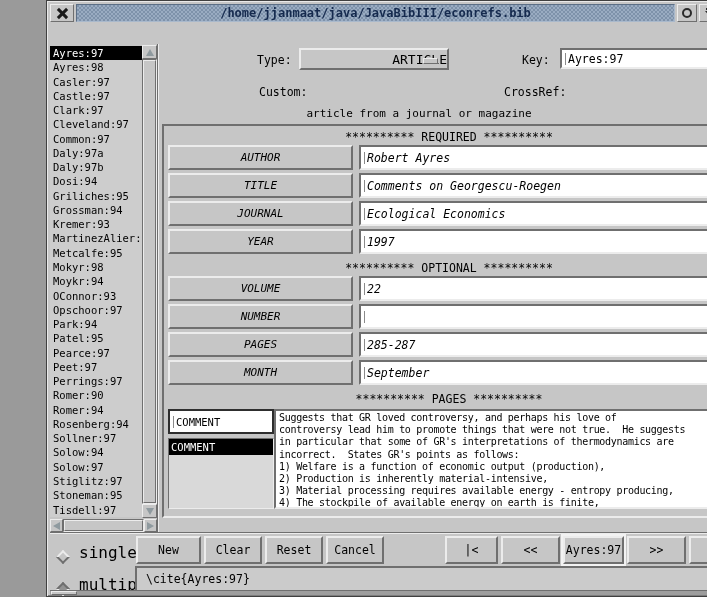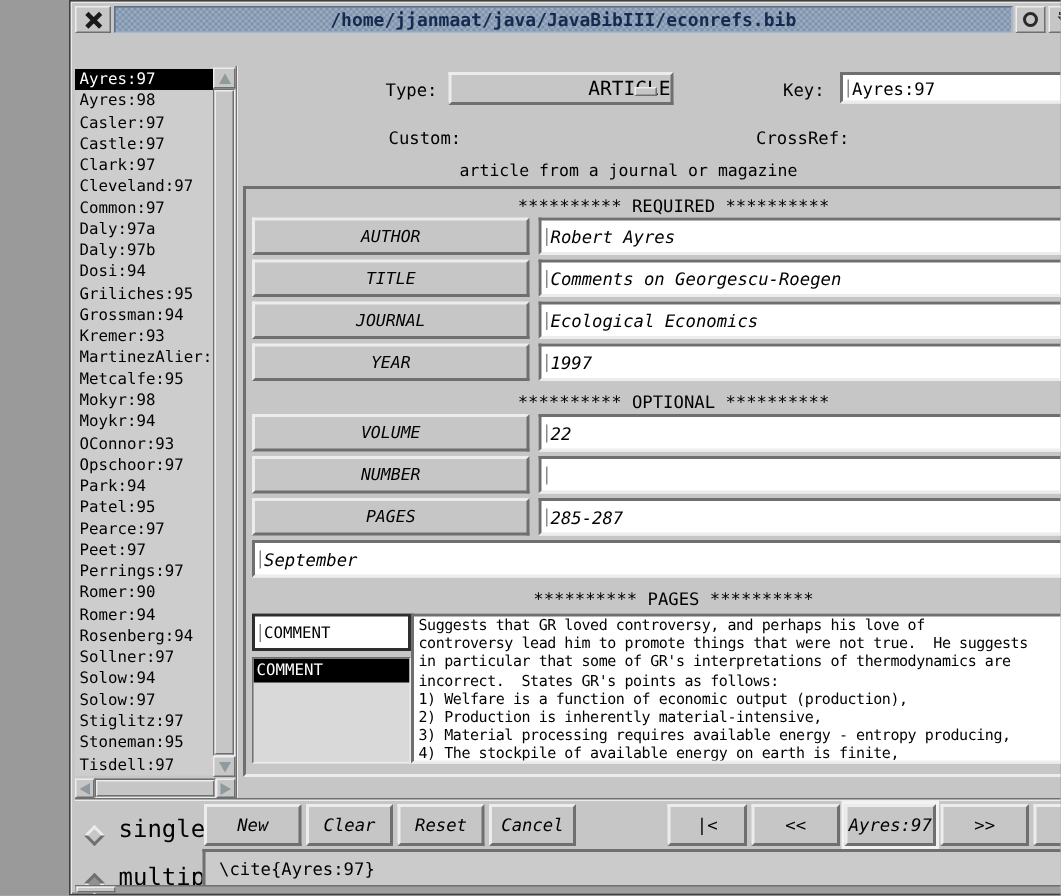--- a/index.html
+++ b/index.html
@@ -122,21 +122,21 @@
     box-shadow: inset 0 1px 0 #6f6f6f, inset 0 2px 0 #ececec; }
   .radio-row{ position:absolute; display:flex; align-items:flex-end; font-size:16px; }
   .radio-single{ left:8px; top:11px; }
   .radio-multiple{ left:8px; top:43px; }
   .diamond{ width:10px; height:10px; transform:rotate(45deg); margin-right:11px;
     border:2px solid; border-color:#ececec #6f6f6f #6f6f6f #ececec; background:#c6c6c6; }
   .diamond.selected{ border-color:#6f6f6f #ececec #ececec #6f6f6f; background:#929292; }
 
   .action-buttons{ position:absolute; left:86px; top:4px; display:flex; gap:3px; }
   .btn{ height:28px; display:flex; align-items:center; justify-content:center; font-size:11.5px;
-    background:#c6c6c6; border:2px solid; border-color:#ececec #6f6f6f #6f6f6f #ececec; white-space:nowrap;font-style:italic; }
+    background:#c6c6c6; border:2px solid; border-color:#ececec #6f6f6f #6f6f6f #ececec; white-space:nowrap; }
   .btn.w-new{ width:65px; } .btn.w-std{ width:58px; }
   .nav-buttons{ position:absolute; left:395px; top:4px; display:flex; gap:3px; }
   .btn.nav-first{ width:53px; } .btn.nav-prev{ width:59px; } .btn.nav-cur{ width:61px; }
   .btn.nav-next{ width:59px; } .btn.nav-last{ width:62px; }
   .btn.nav-cur{ outline:2px solid #f2f2f2; outline-offset:0; }
 
   .cite-field{ position:absolute; left:85px; top:34px; width:617px; height:26px;
     background:#cbcbcb; border:2px solid; border-color:#6f6f6f #ececec #ececec #6f6f6f;
     display:flex; align-items:center; padding-left:9px; font-size:11.5px; white-space:pre; }
 
@@ -298,20 +298,21 @@
           </div>
         </div>
         <div class="field-row">
           <div class="field-label">PAGES</div>
           <div class="text-input field-input">
             <span class="caret"></span>
             <span>285-287</span>
           </div>
         </div>
         <div class="field-row">
+          <div class="field-label">MONTH</div>
           <div class="text-input field-input">
             <span class="caret"></span>
             <span>September</span>
           </div>
         </div>
       </div>
     <div class="section-header">********** PAGES **********</div>
     <div class="extra-area">
       <div class="extra-left">
         <div class="extra-name-input">

